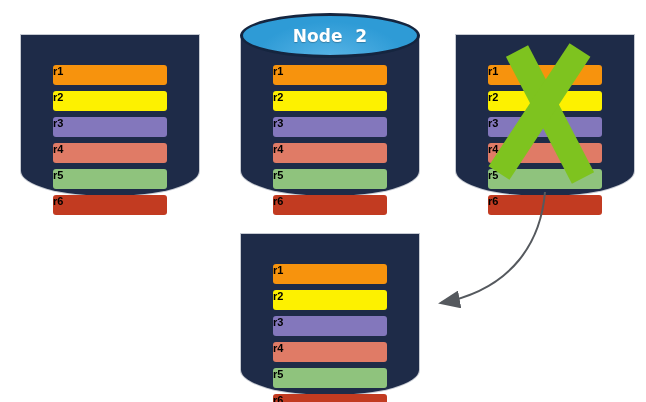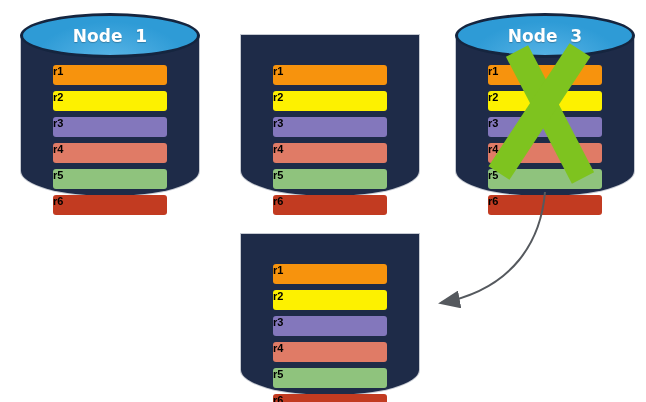--- a/index.html
+++ b/index.html
@@ -98,50 +98,47 @@
     fill: var(--c-arrow, #55595E);
   }
 </style>
 </head>
 <body>
 
 <div class="canvas">
 
   <div class="node" style="left:20px; top:13px;">
     <div class="cyl-body"></div>
-    <div class="cyl-top">
-      <span class="node-title">Node 1</span>
-    </div>
     <div class="rows">
       <div class="row" style="background: rgb(247, 147, 13);">r1</div>
       <div class="row" style="background: rgb(253, 241, 0);">r2</div>
       <div class="row" style="background: rgb(131, 119, 188);">r3</div>
       <div class="row" style="background: rgb(224, 123, 102);">r4</div>
       <div class="row" style="background: rgb(143, 195, 125);">r5</div>
       <div class="row" style="background: rgb(194, 59, 33);">r6</div>
     </div>
   </div>
 
   <div class="node" style="left:240px; top:13px;">
     <div class="cyl-body"></div>
+    <div class="cyl-top">
+      <span class="node-title">Node 2</span>
+    </div>
     <div class="rows">
       <div class="row" style="background: rgb(247, 147, 13);">r1</div>
       <div class="row" style="background: rgb(253, 241, 0);">r2</div>
       <div class="row" style="background: rgb(131, 119, 188);">r3</div>
       <div class="row" style="background: rgb(224, 123, 102);">r4</div>
       <div class="row" style="background: rgb(143, 195, 125);">r5</div>
       <div class="row" style="background: rgb(194, 59, 33);">r6</div>
     </div>
   </div>
 
   <div class="node" style="left:455px; top:13px;">
     <div class="cyl-body"></div>
-    <div class="cyl-top">
-      <span class="node-title">Node 3</span>
-    </div>
     <div class="rows">
       <div class="row" style="background: rgb(247, 147, 13);">r1</div>
       <div class="row" style="background: rgb(253, 241, 0);">r2</div>
       <div class="row" style="background: rgb(131, 119, 188);">r3</div>
       <div class="row" style="background: rgb(224, 123, 102);">r4</div>
       <div class="row" style="background: rgb(143, 195, 125);">r5</div>
       <div class="row" style="background: rgb(194, 59, 33);">r6</div>
     </div>
     <svg class="x-mark" width="180" height="192" viewBox="0 0 180 192" aria-hidden="true">
       <line x1="62" y1="38" x2="128" y2="165"></line>

